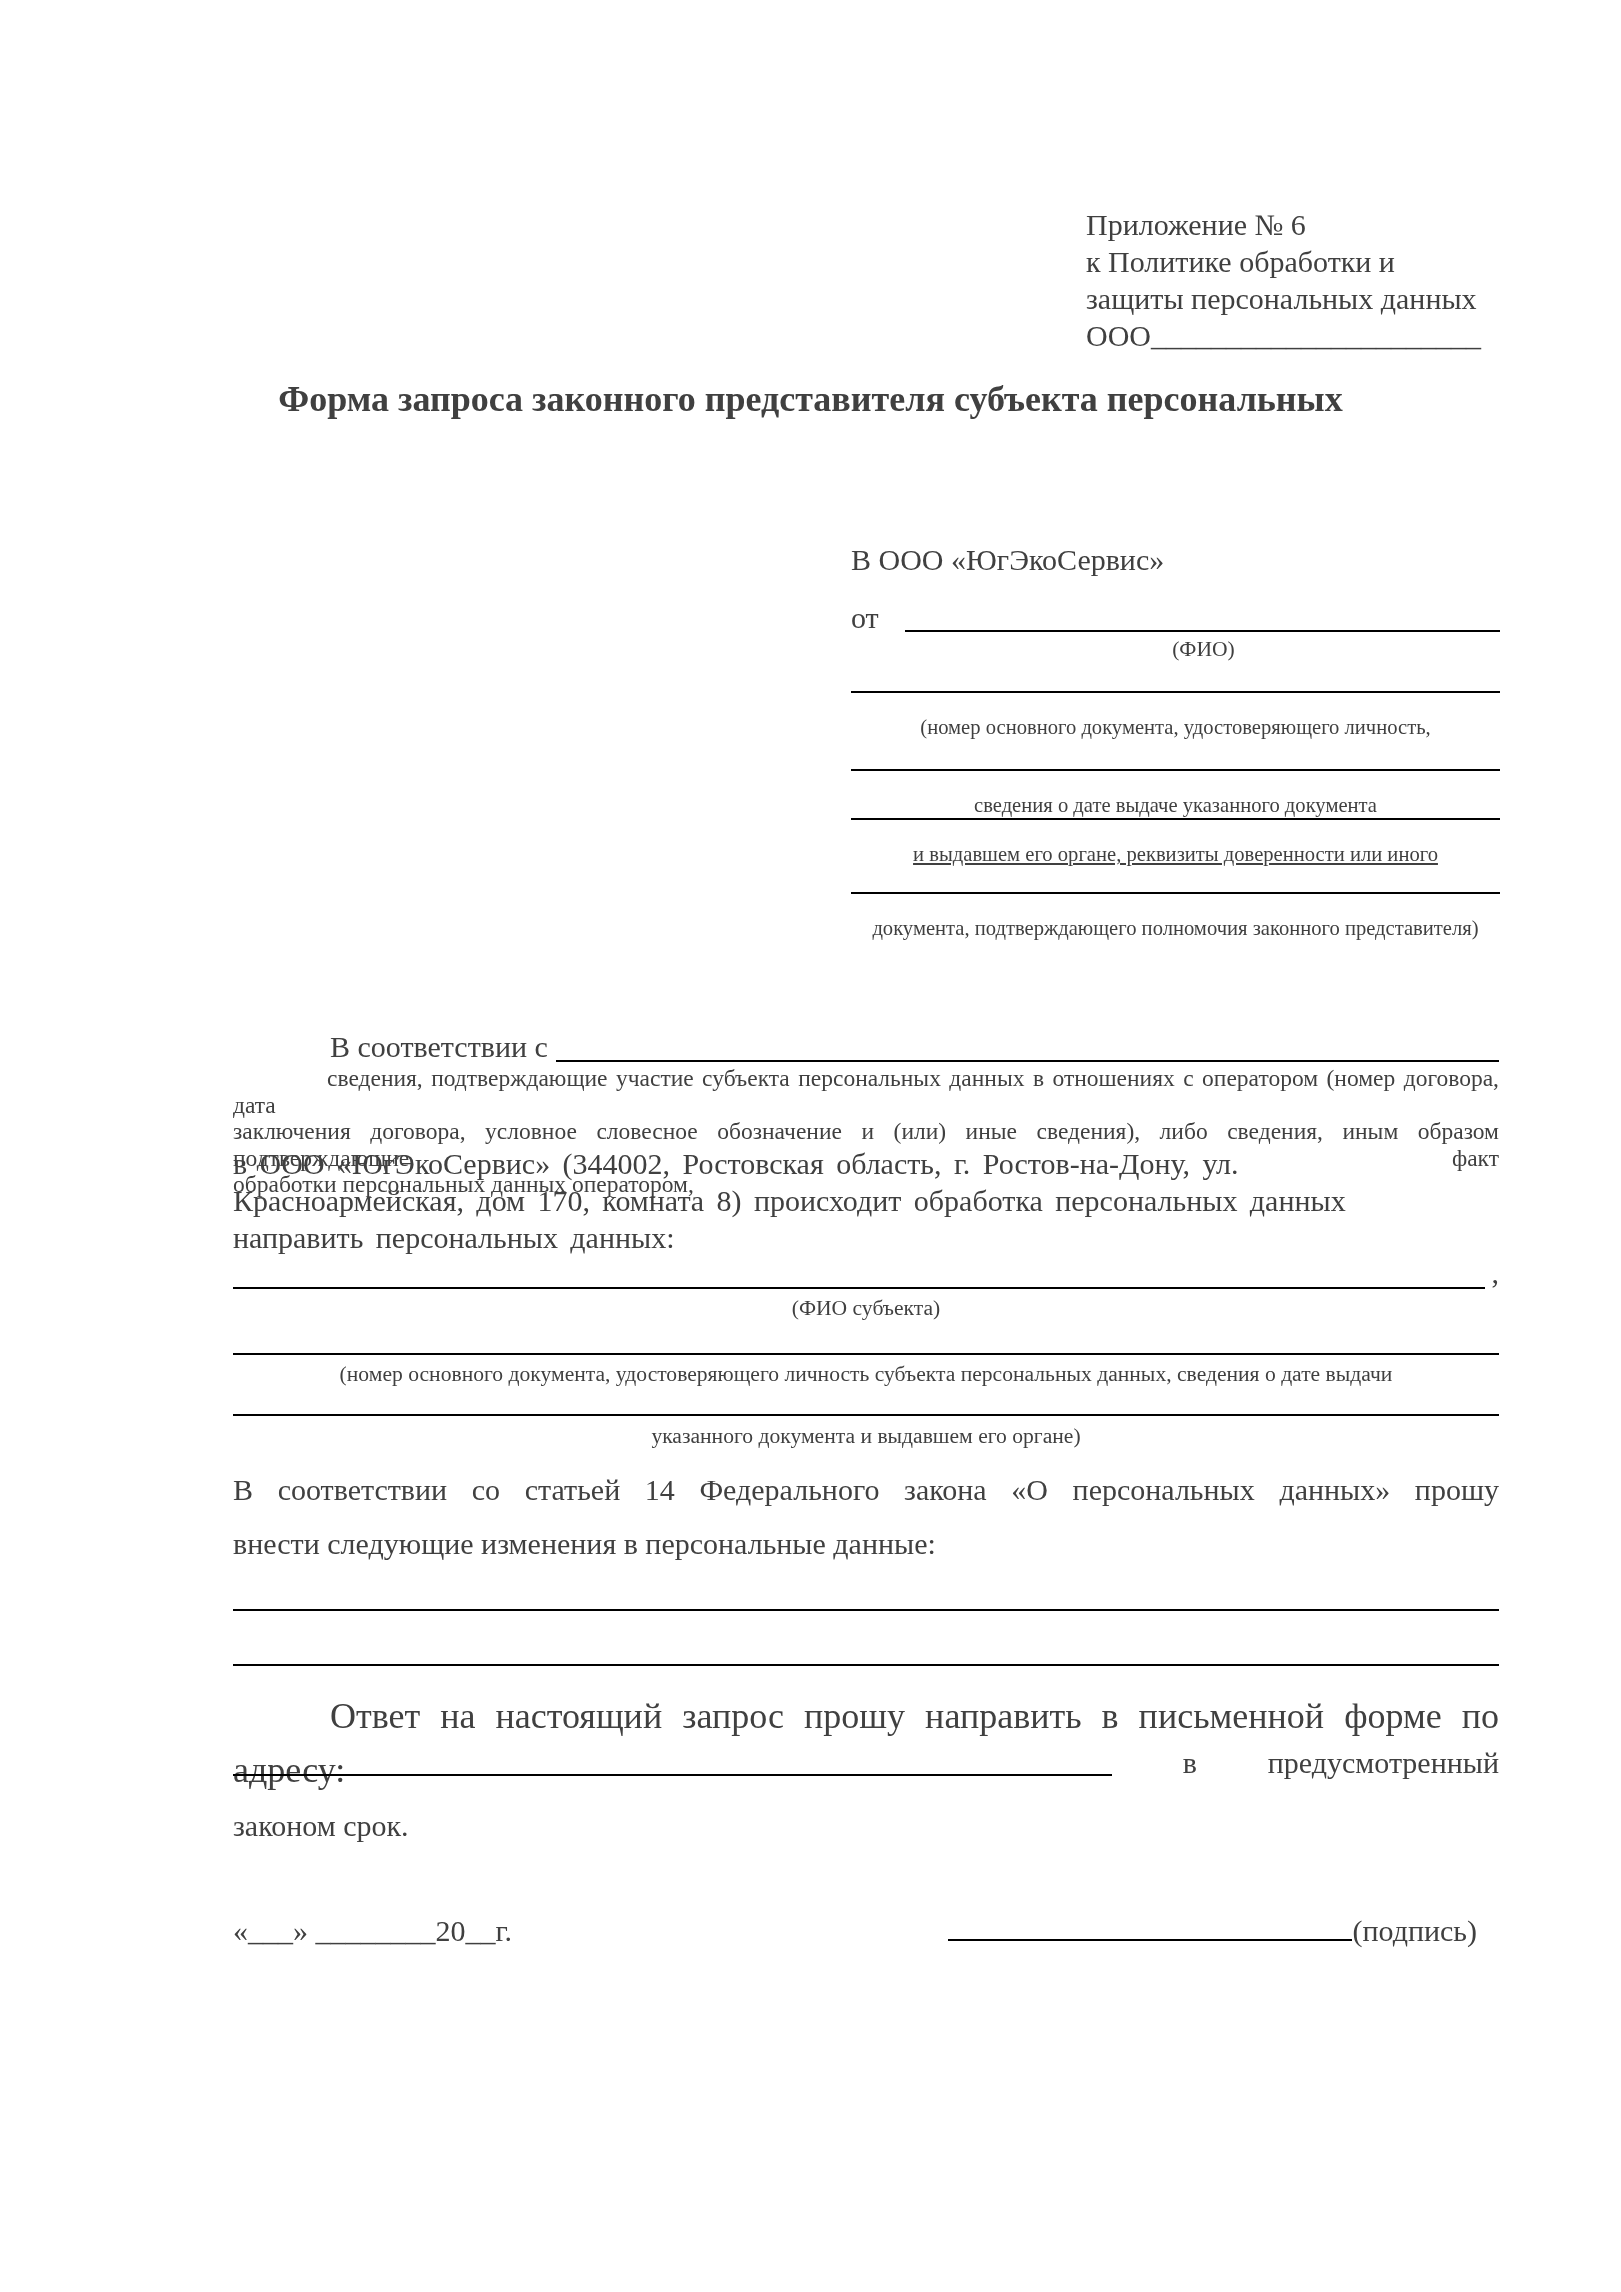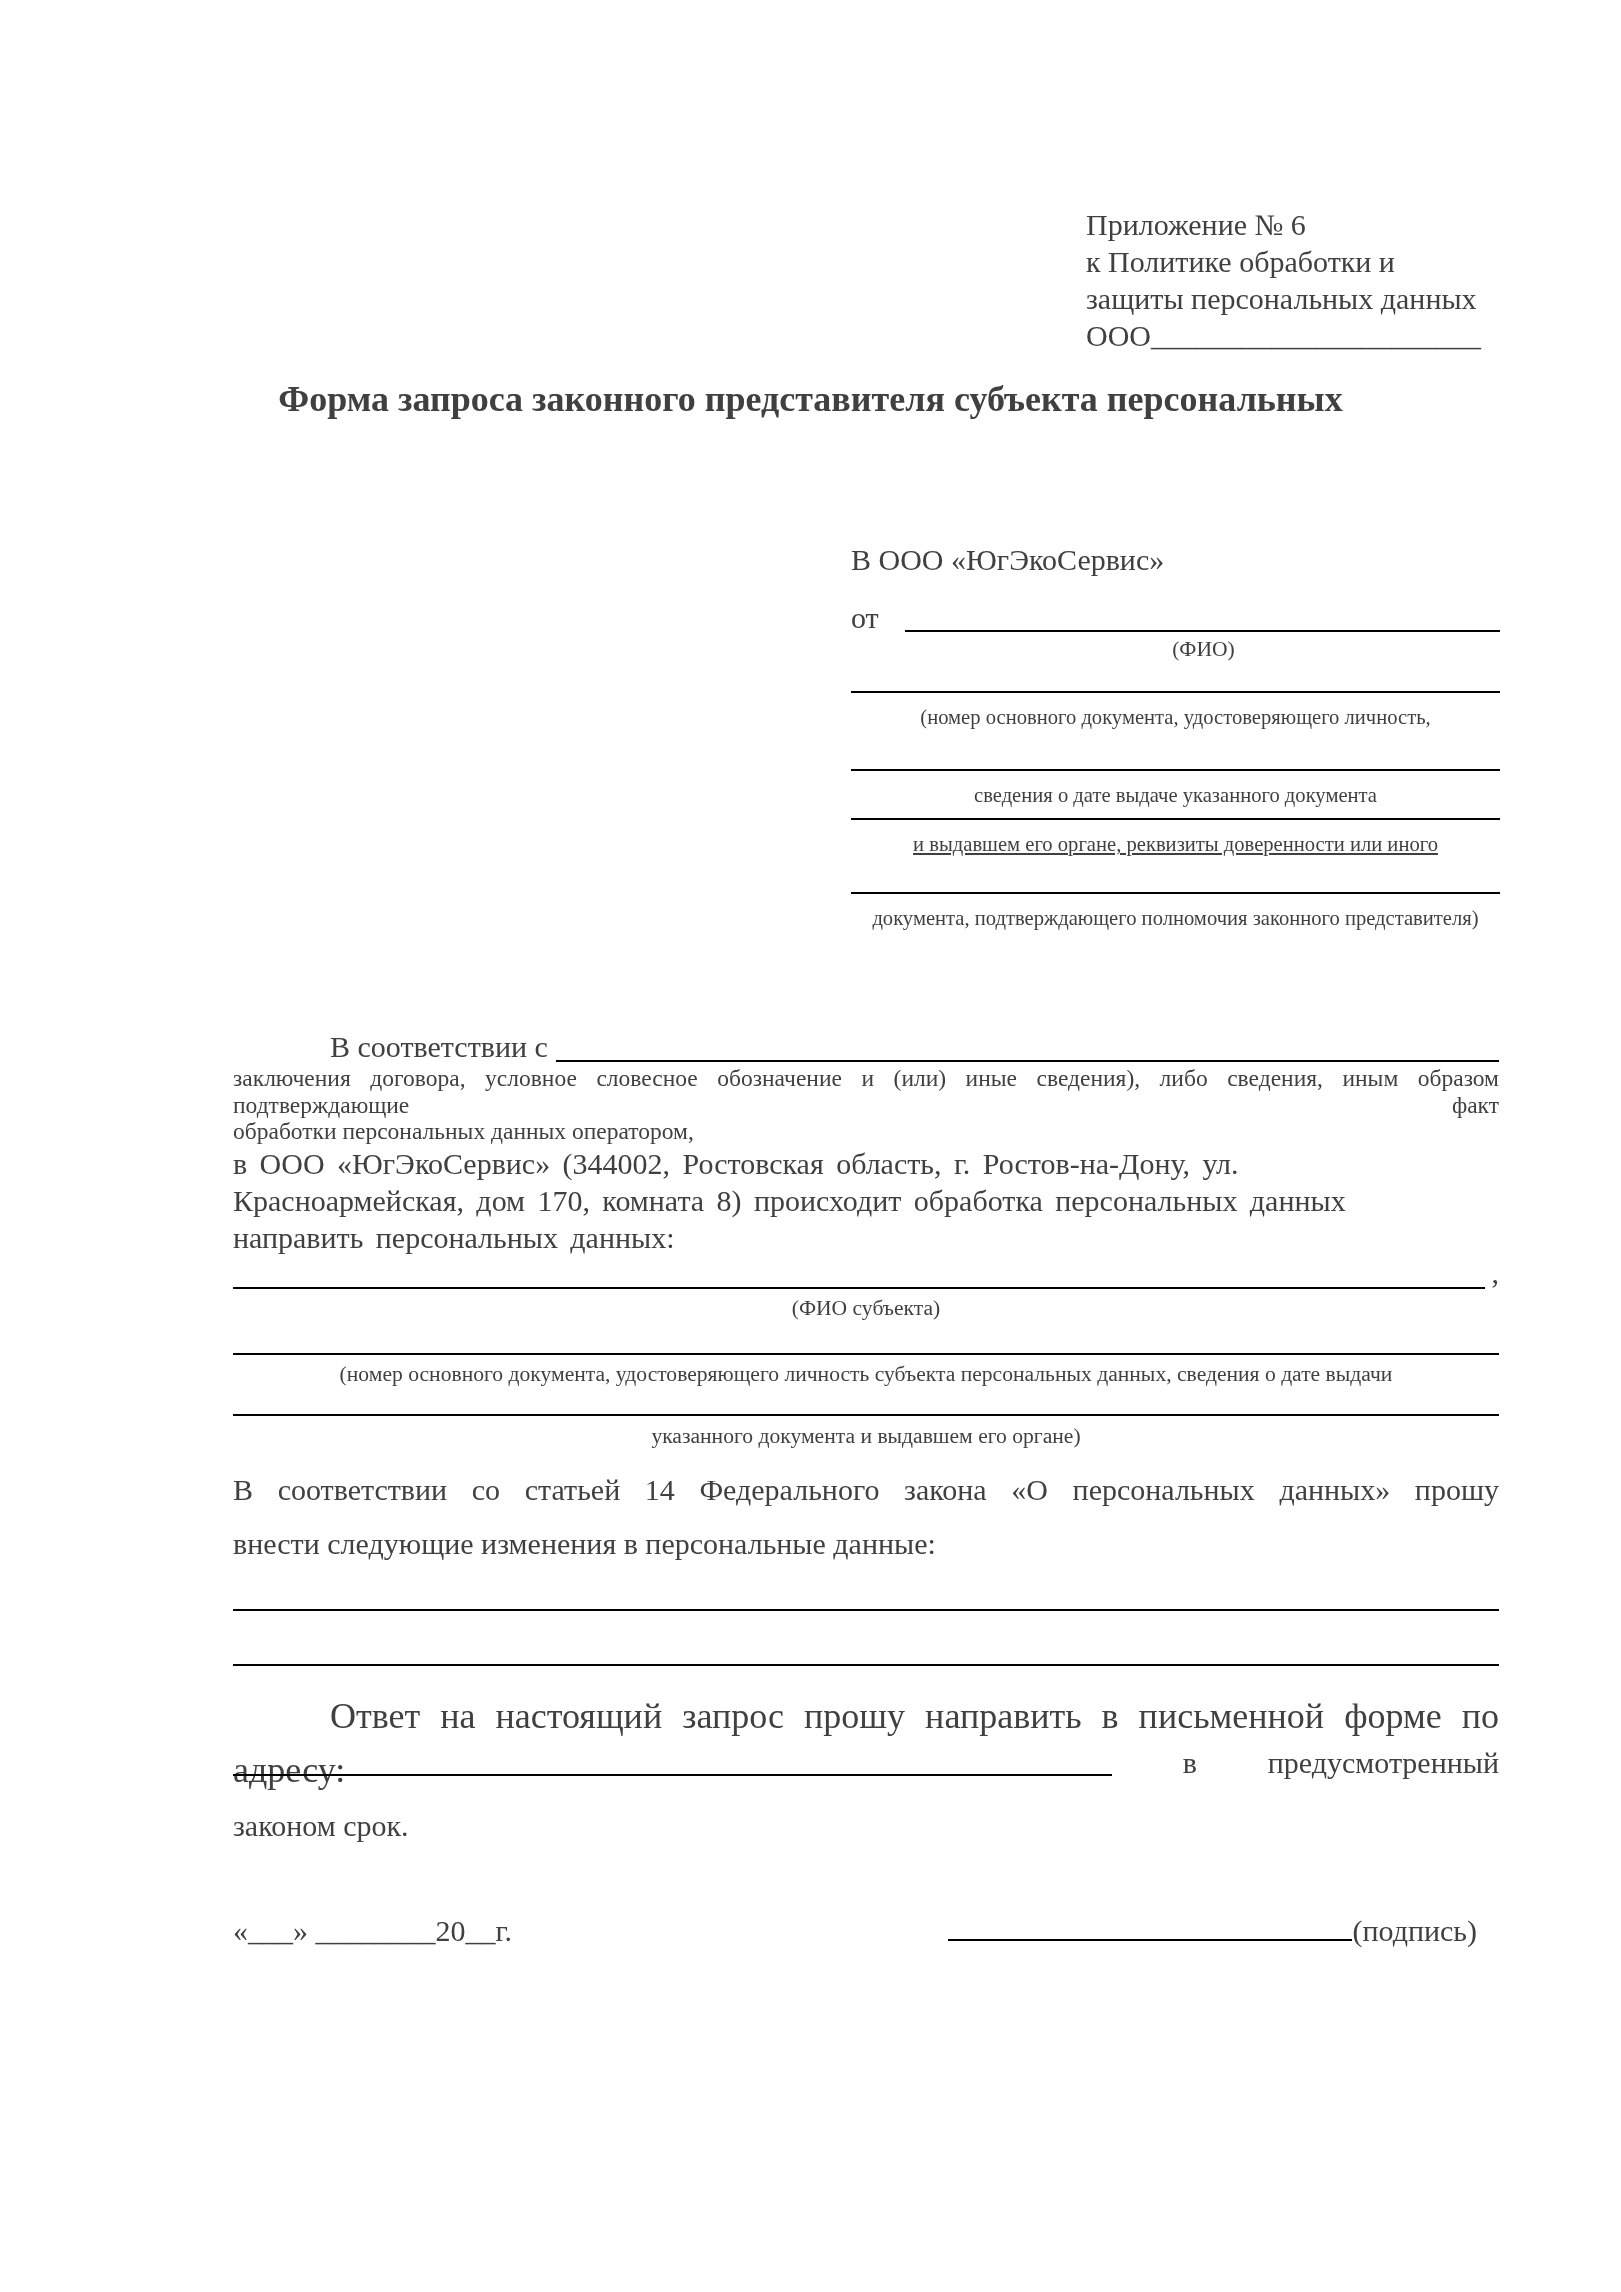--- a/index.html
+++ b/index.html
@@ -28,21 +28,21 @@
   }
 
   
   .addressee { left: 851px; top: 541px; width: 649px; font-size: 30px; }
   .addressee .to-line { position: absolute; left: 0; top: 0; line-height: 37px; white-space: nowrap; }
   .from-row { position: absolute; left: 0; right: 0; top: 61px; height: 31px; line-height: 31px; }
   .from-row .from-line { position: absolute; left: 54px; right: 0; top: 28px; border-top: 2.9px solid #000; }
   .fio-caption { position: absolute; left: 56px; right: 0; top: 96px; text-align: center; font-size: 21.6px; line-height: 25.5px; }
   .ablank { position: absolute; left: 0; right: 0; }
   .ablank .bline { border-top: 2.9px solid #000; }
-  .ablank .bcap { text-align: center; font-size: 20.6px; line-height: 24.5px; padding-top: 12px; }
+  .ablank .bcap { text-align: center; font-size: 20.6px; line-height: 24.5px; padding-top: 22px; }
 
   
   .zapros { left: 233px; top: 972px; width: 1266px; font-size: 30px; line-height: 37px; text-align: center; }
   .intro { left: 233px; top: 1027px; width: 1266px; height: 39px; display: flex; align-items: stretch; font-size: 30px; line-height: 39px; }
   .intro .intro-label { padding-left: 97px; white-space: nowrap; }
   .intro .fill-line { flex: 1; border-bottom: 2.9px solid #000; margin-left: 7.8px; margin-bottom: 3.9px; }
 
   .footnote { left: 233px; top: 1065px; width: 1266px; font-size: 23.5px; line-height: 26.5px; }
   .footnote .fn1 { text-indent: 94px; }
   .jfull { text-align: justify; text-align-last: justify; }
@@ -110,20 +110,21 @@
     </div>
   </div>
 
 
   <div class="abs intro">
     <span class="intro-label">В соответствии с</span>
     <span class="fill-line"></span>
   </div>
 
   <div class="abs footnote">
+    <div class="fn1 jfull">сведения, подтверждающие участие субъекта персональных данных в отношениях с оператором (номер договора, дата</div>
     <div class="jfull">заключения договора, условное словесное обозначение и (или) иные сведения), либо сведения, иным образом подтверждающие факт</div>
     <div>обработки персональных данных оператором,</div>
   </div>
 
   <div class="abs operator-para">
     <div>в ООО «ЮгЭкоСервис» (344002, Ростовская область, г. Ростов-на-Дону, ул.</div>
     <div>Красноармейская, дом 170, комната 8) происходит обработка персональных данных</div>
     <div>направить персональных данных:</div>
   </div>
 

